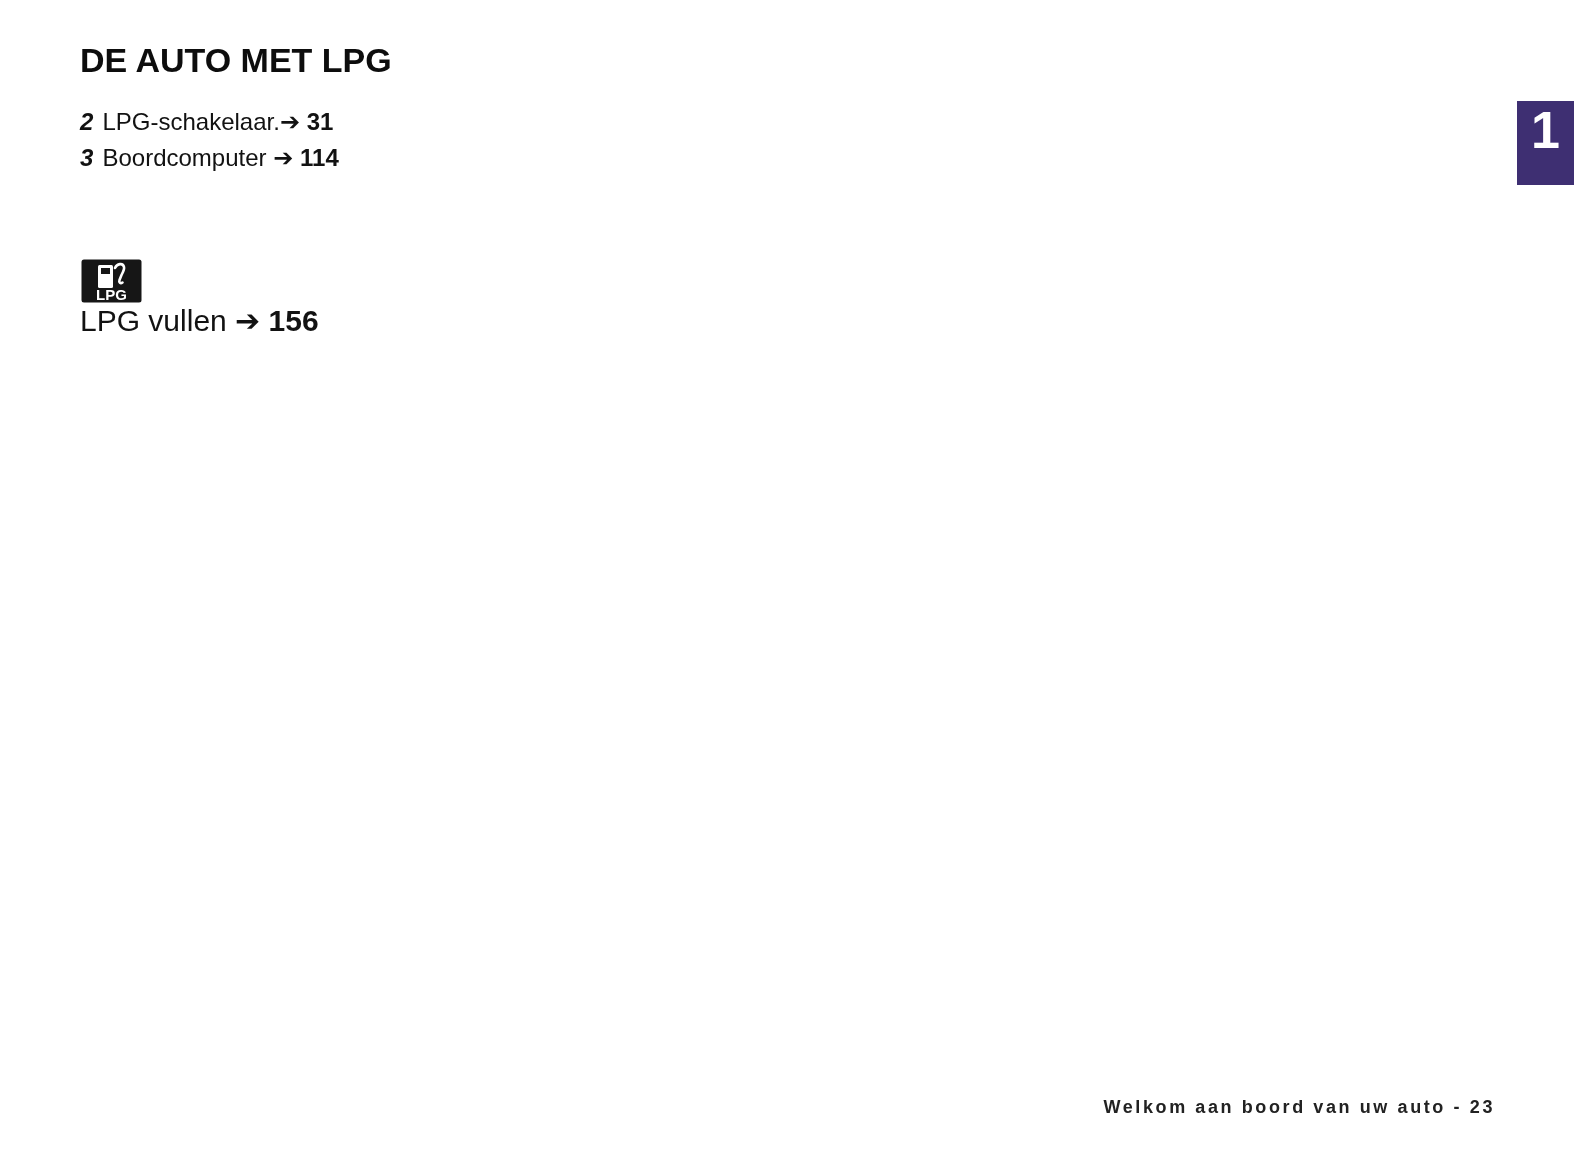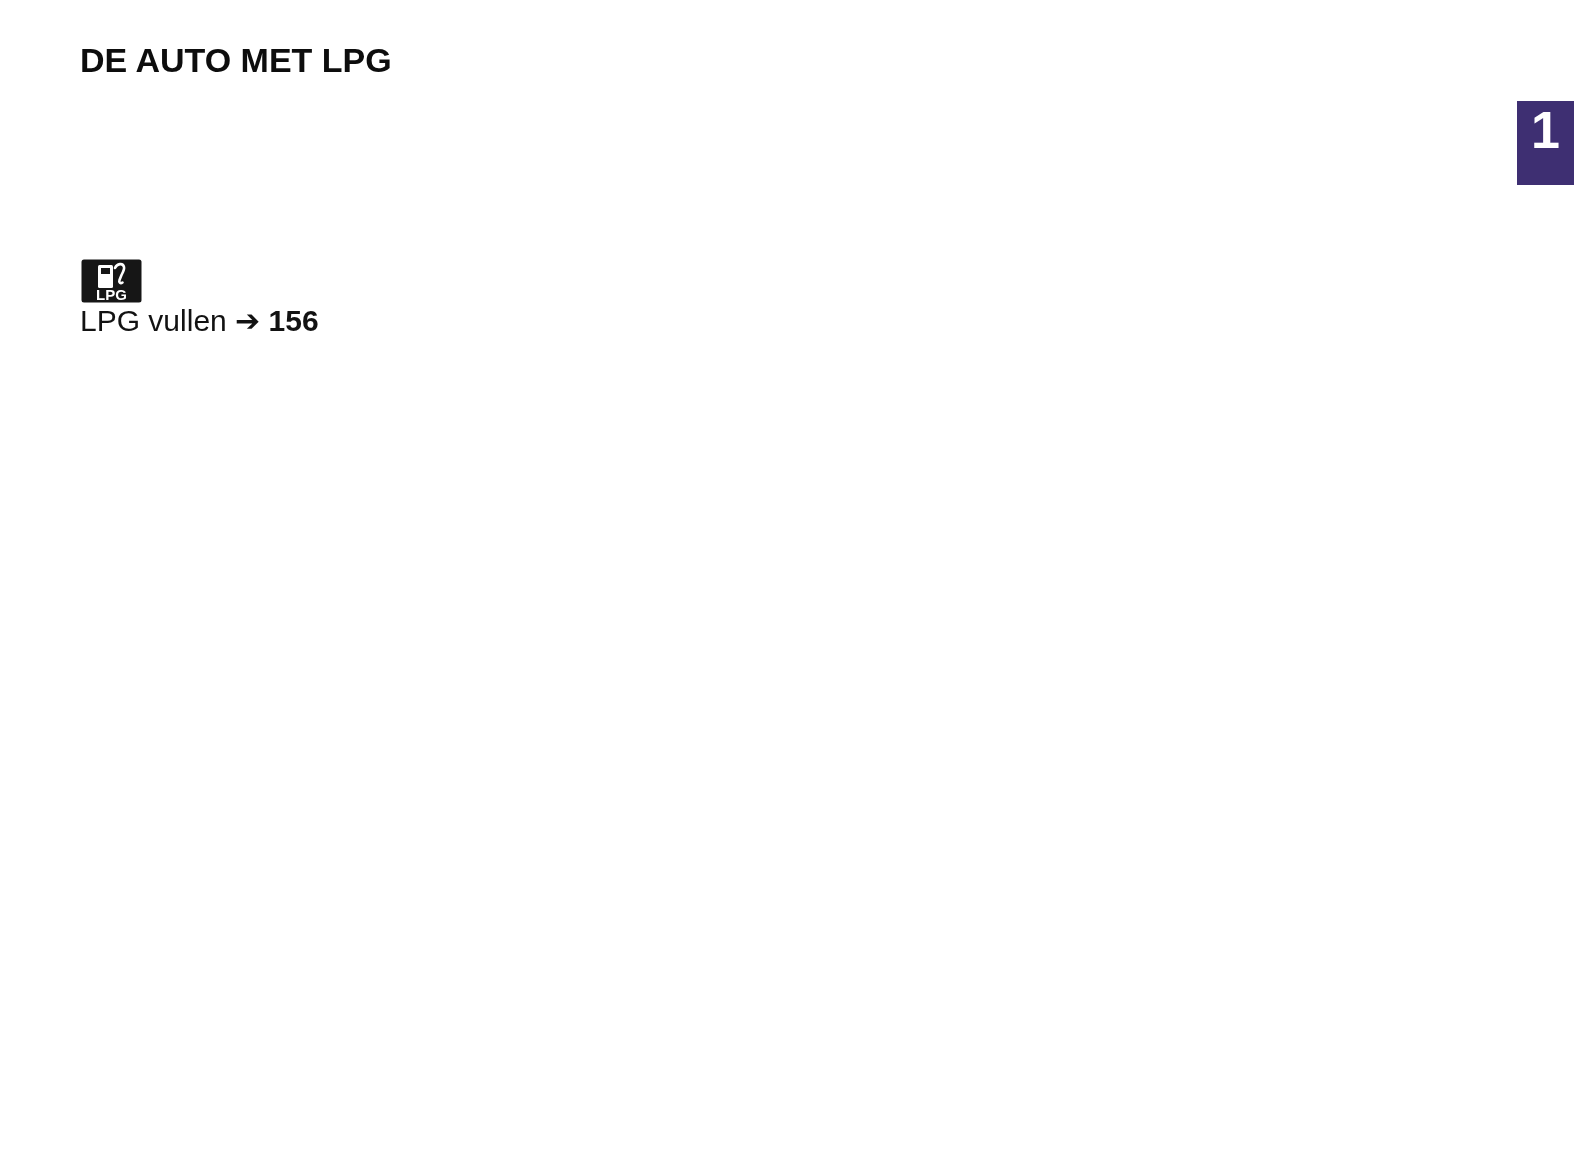--- a/index.html
+++ b/index.html
@@ -94,32 +94,39 @@
   }
 </style>
 </head>
 <body>
 
 <div class="page">
 
   <div class="title">DE AUTO MET LPG</div>
 
   <div class="toc">
+    <div class="toc-row">
+      <span class="num">2</span><span>LPG-schakelaar.</span><span class="ref">➔ 31</span>
+    </div>
+    <div class="toc-row">
+      <span class="num">3</span><span>Boordcomputer </span><span class="ref">➔ 114</span>
+    </div>
   </div>
 
   <svg class="lpg-icon" viewBox="0 0 61 44" xmlns="http://www.w3.org/2000/svg" aria-hidden="true">
     <rect x="0.5" y="0.5" width="60" height="43" rx="2.5" fill="#161616"></rect>
 
     <rect x="17" y="6" width="15" height="23" rx="1.5" fill="#ffffff"></rect>
     <rect x="20" y="9" width="9" height="6" fill="#161616"></rect>
 
     <path d="M34 9 C36 4.5, 42 3.5, 43 8 C43.6 10.5, 42 13, 40.5 16 L38.5 21 C37.6 23.5, 39.5 25, 41.5 23.5" fill="none" stroke="#ffffff" stroke-width="2.6" stroke-linecap="round"></path>
     <text x="30.5" y="41" text-anchor="middle" fill="#ffffff" font-family="Liberation Sans, DejaVu Sans, sans-serif" font-size="15" font-weight="bold">LPG</text>
   </svg>
 
   <div class="lpg-line">
     <span>LPG vullen </span><span class="ref">➔ 156</span>
   </div>
 
   <div class="chapter-tab" style="background: rgb(62, 47, 114);">1</div>
 
+  <div class="footer">Welkom aan boord van uw auto - 23</div>
 
 </div>
 
 </body></html>

